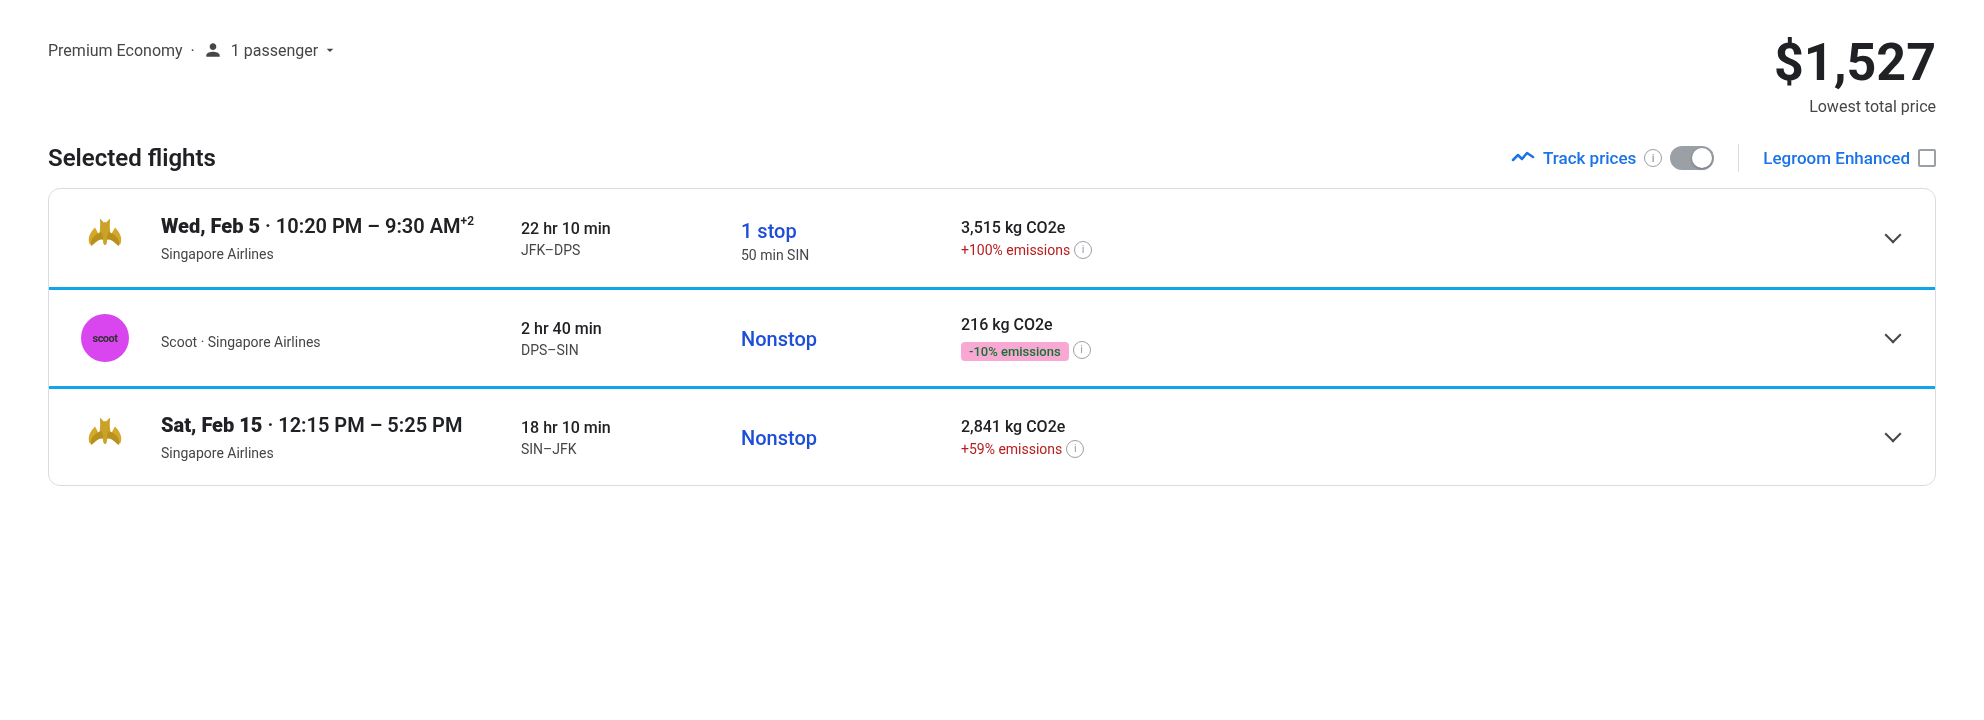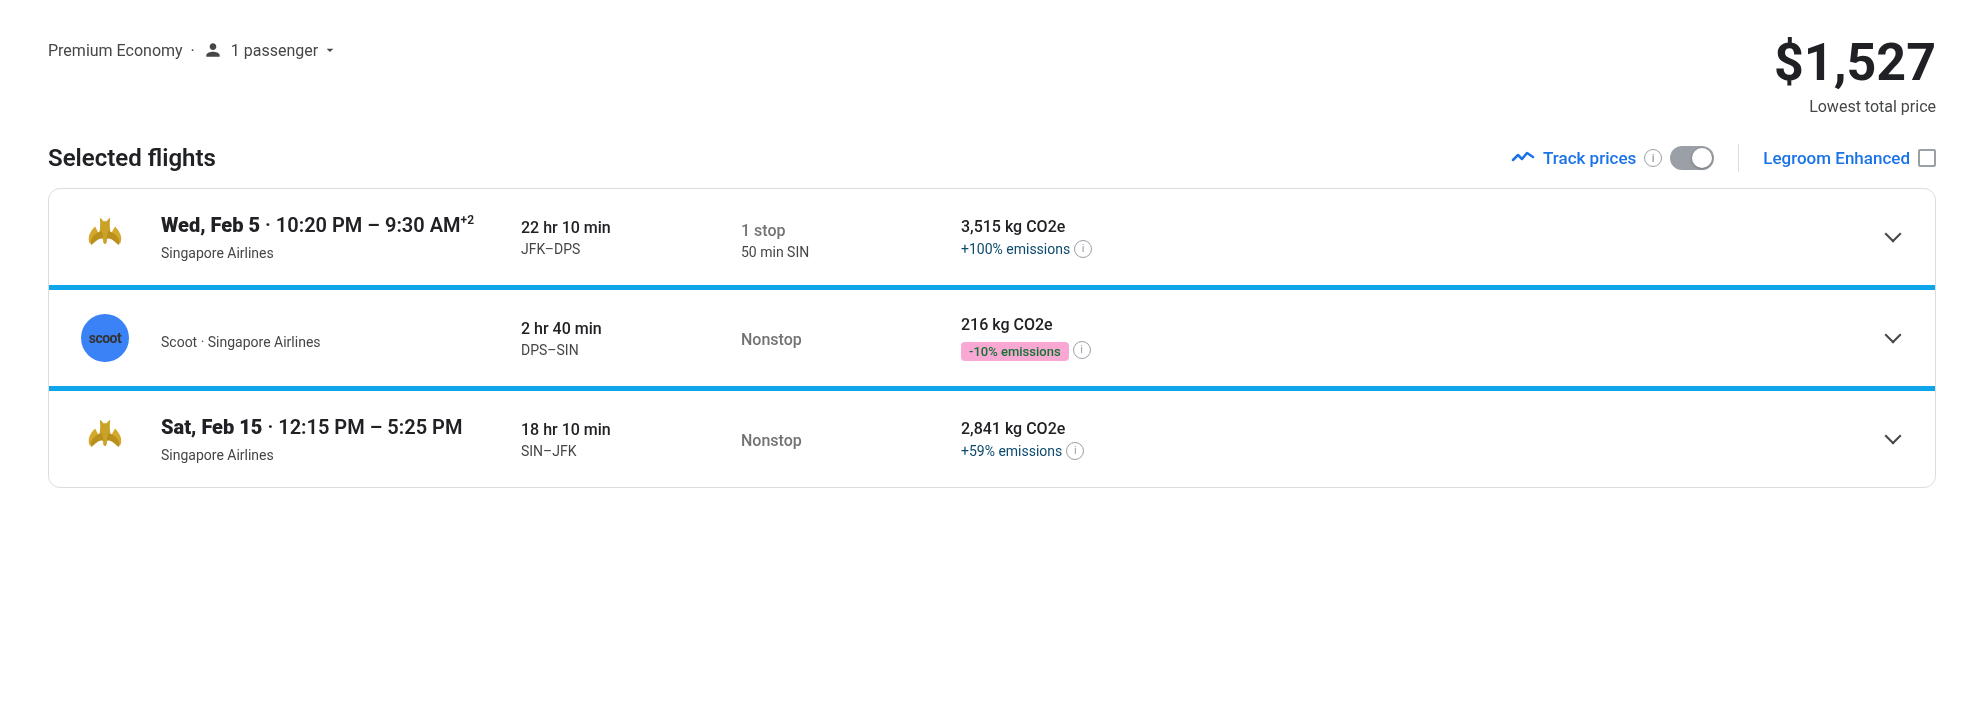--- a/index.html
+++ b/index.html
@@ -160,21 +160,21 @@
     .flights-container {
       border: 1px solid #dadce0;
       border-radius: 12px;
       overflow: hidden;
     }
 
     .flight-row {
       display: flex;
       align-items: center;
       padding: 24px 28px;
-      border-bottom: 5px solid #0ea5e9;
+      border-bottom: 3px solid #0ea5e9;
       gap: 0;
     }
 
     .flight-row:last-child {
       border-bottom: none;
     }
 
     .airline-logo {
       width: 56px;
       flex-shrink: 0;
@@ -187,26 +187,26 @@
     
     .sia-logo {
       width: 48px;
       height: 48px;
     }
 
     
     .scoot-logo {
       width: 48px;
       height: 48px;
-      background: #3b82f6;
+      background: #d946ef;
       border-radius: 50%;
       display: flex;
       align-items: center;
       justify-content: center;
-      font-size: 14px;
+      font-size: 11px;
       font-weight: 700;
       color: #333;
       letter-spacing: -0.5px;
     }
 
     .flight-times {
       flex: 0 0 320px;
       margin-right: 40px;
     }
 
@@ -244,22 +244,22 @@
       color: #444746;
       margin-top: 4px;
     }
 
     .flight-stops {
       flex: 0 0 180px;
       margin-right: 40px;
     }
 
     .flight-stops .stops {
-      font-size: 16px;
-      color: #737373;
+      font-size: 20px;
+      color: #1d4ed8;
       font-weight: 500;
       margin-top: 6px;
     }
 
     .flight-stops .stop-detail {
       font-size: 14px;
       color: #444746;
       margin-top: 4px;
     }
 
@@ -276,21 +276,21 @@
     .flight-emissions .emissions-badge {
       display: inline-block;
       margin-top: 4px;
       padding: 2px 8px;
       border-radius: 4px;
       font-size: 13px;
       font-weight: 500;
     }
 
     .emissions-positive {
-      color: #0c4a6e;
+      color: #b91c1c;
       font-size: 14px;
     }
 
     .emissions-negative {
       background: #f9a8d4;
       color: #137333;
     }
 
     .expand-btn {
       margin-left: auto;

